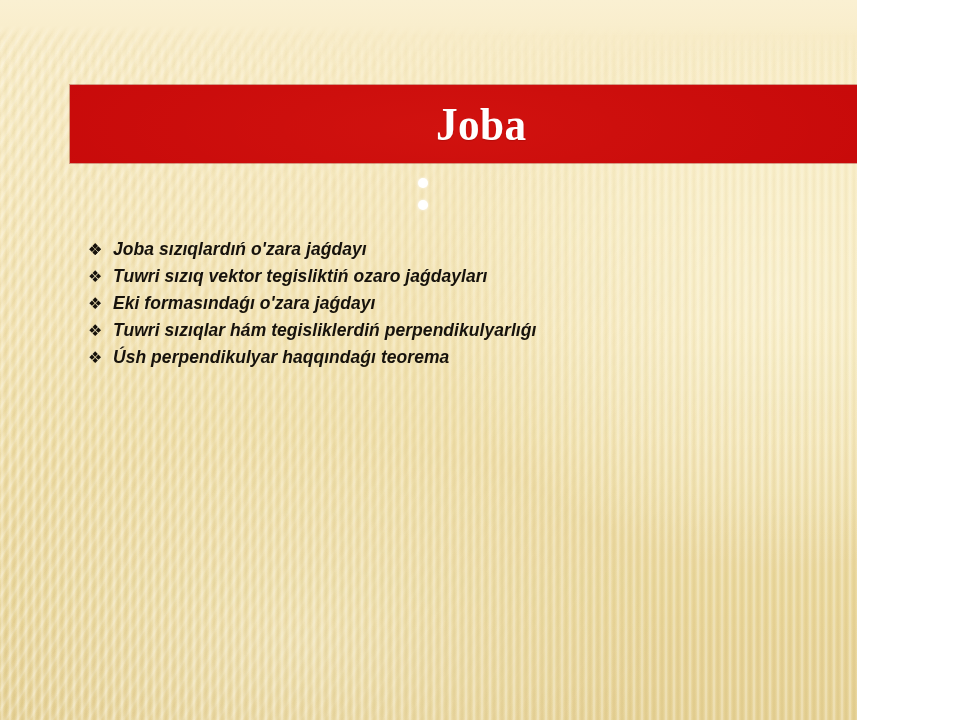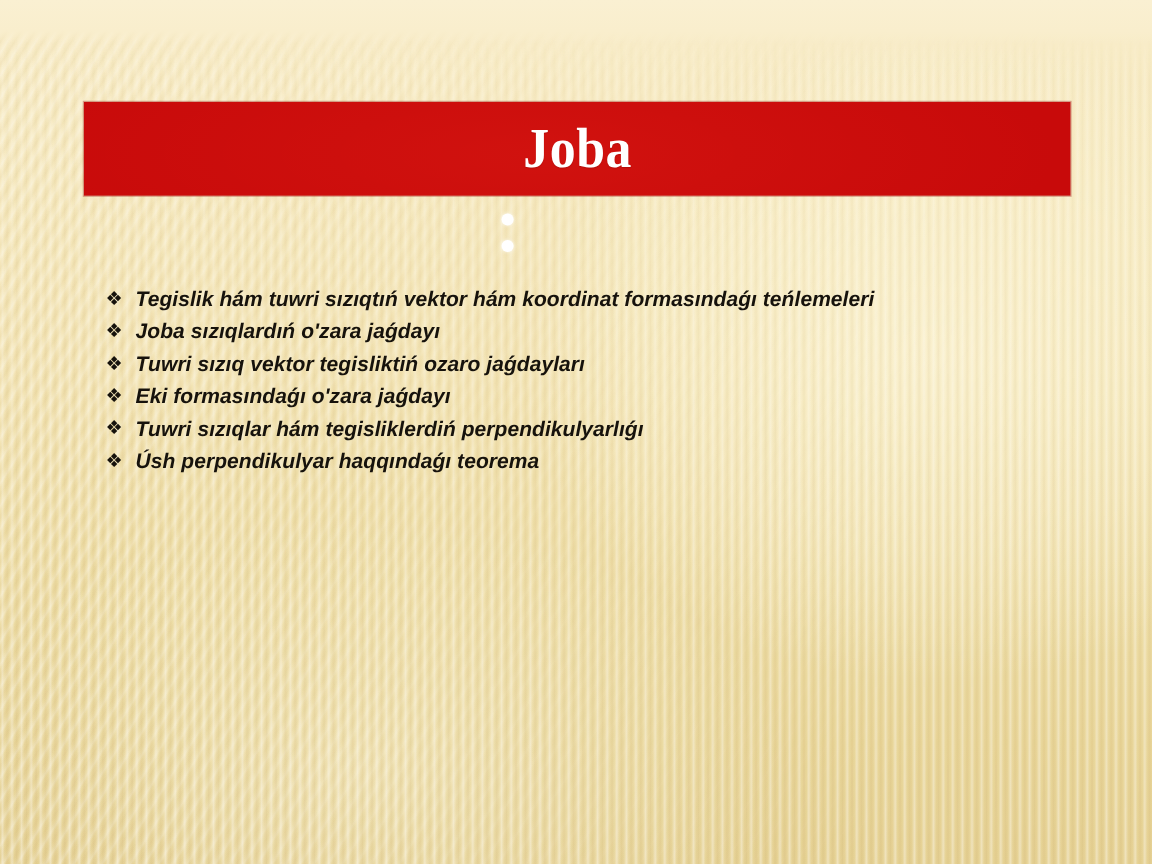--- a/index.html
+++ b/index.html
@@ -8,21 +8,21 @@
   }
   body {
     width: 960px;
     height: 720px;
     overflow: hidden;
     font-family: "Liberation Sans", sans-serif;
   }
 
   #slide {
     position: relative;
-    width: 960px;
+    width: 857px;
     height: 720px;
     overflow: hidden;
     background: #f6e9c2;
   }
 
   
 
   
   .bg-base {
     position: absolute;
@@ -199,21 +199,20 @@
   </div>
 
   <div class="dot-stack">
     <span class="dot dot-1"></span>
     <span class="dot dot-2"></span>
   </div>
 
   <ul class="bullet-list">
     <li class="bullet-item wrap">
       <span class="marker">❖</span>
-      <span class="btext">Tegislik hám tuwri sızıqtıń vektor hám koordinat  formasındaǵı teńlemeleri</span>
     </li>
     <li class="bullet-item">
       <span class="marker">❖</span>
       <span class="btext">Joba sızıqlardıń o'zara jaǵdayı</span>
     </li>
     <li class="bullet-item">
       <span class="marker">❖</span>
       <span class="btext">Tuwri sızıq vektor tegisliktiń ozaro jaǵdayları</span>
     </li>
     <li class="bullet-item">

